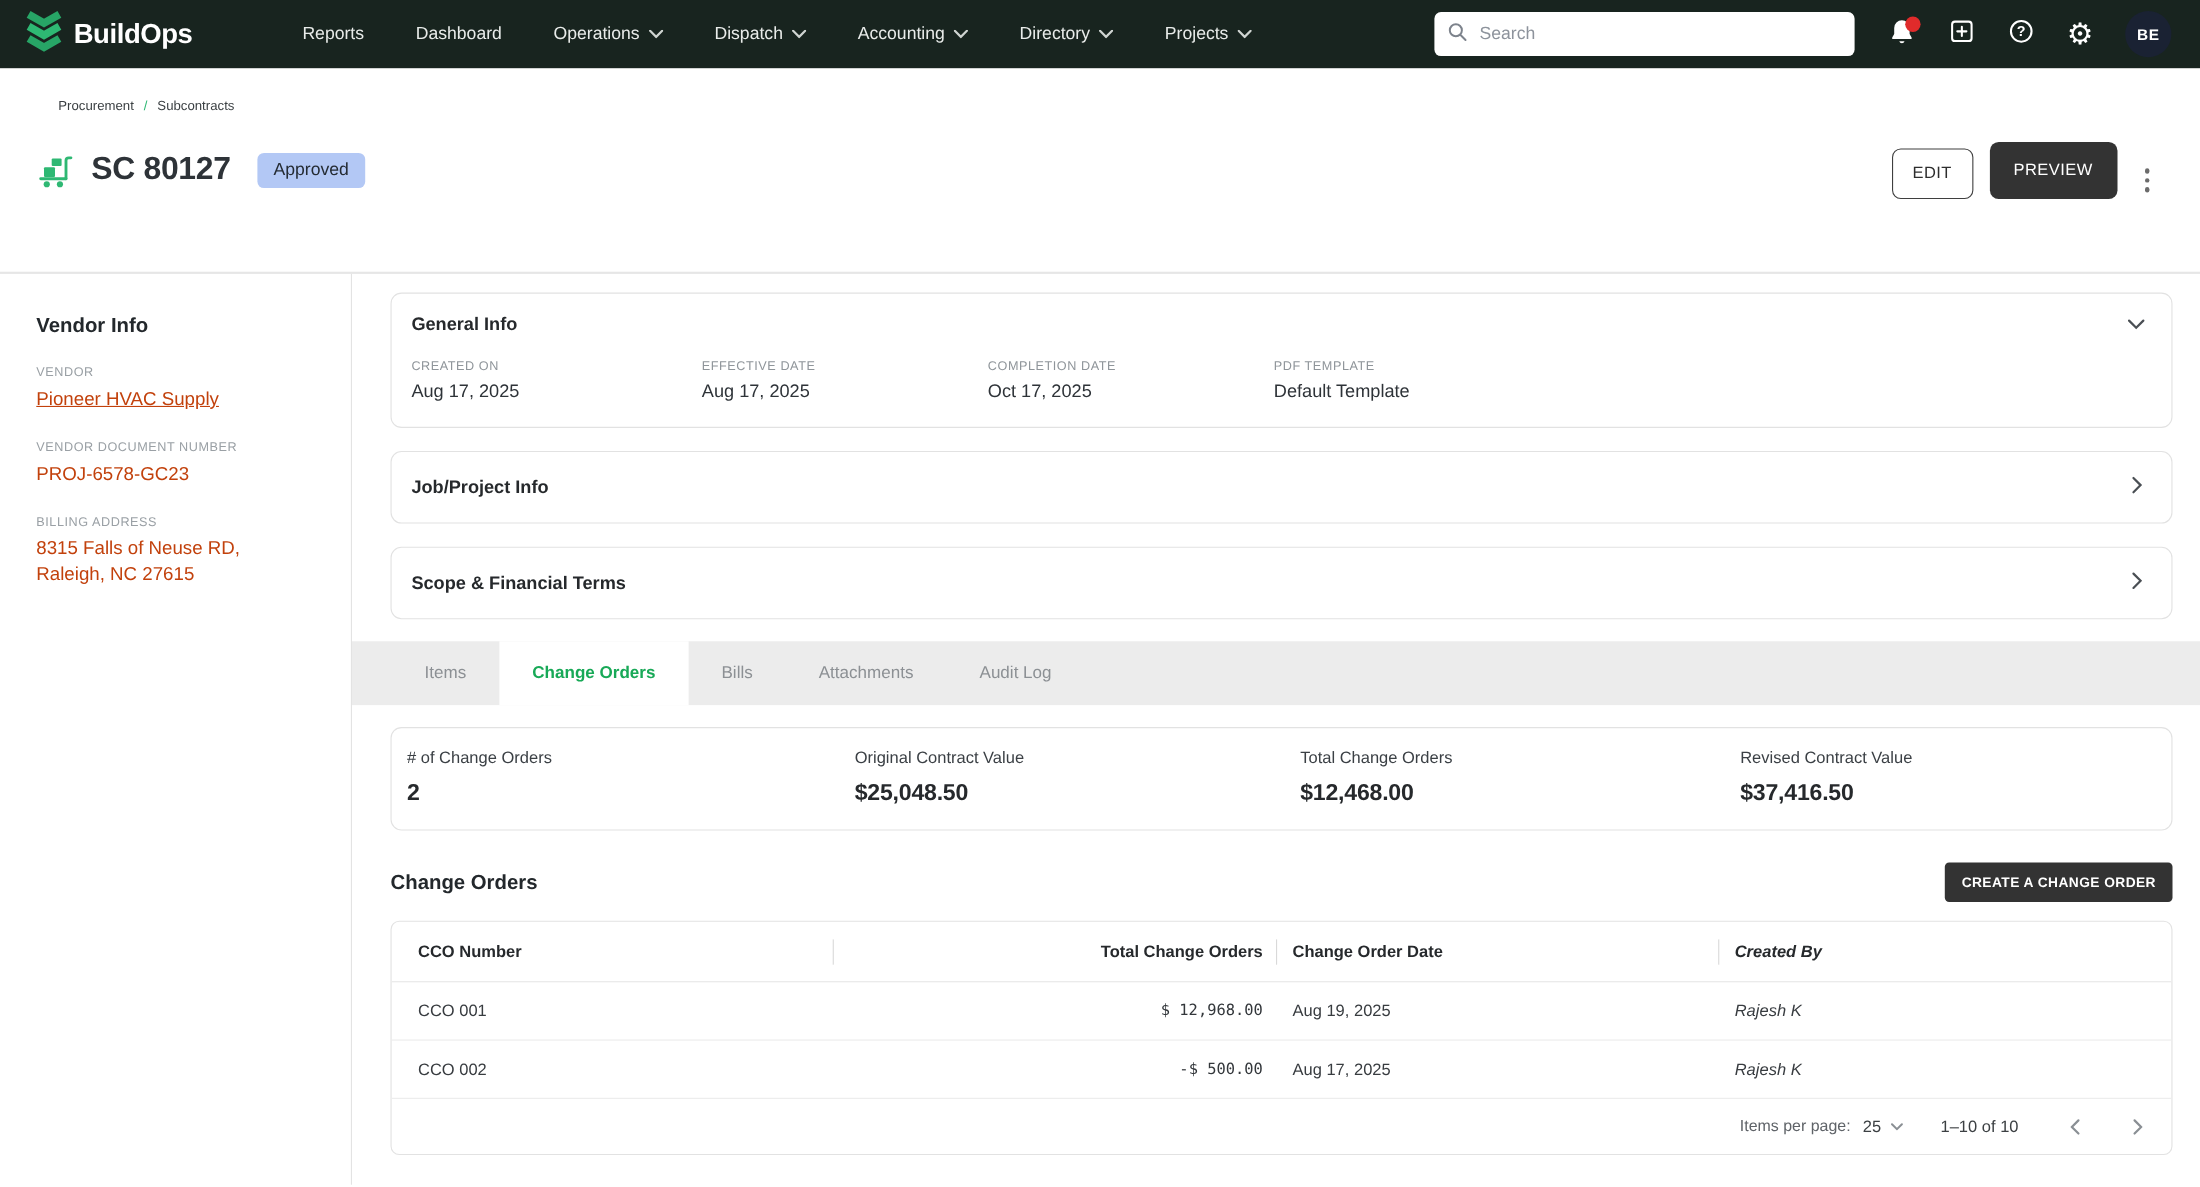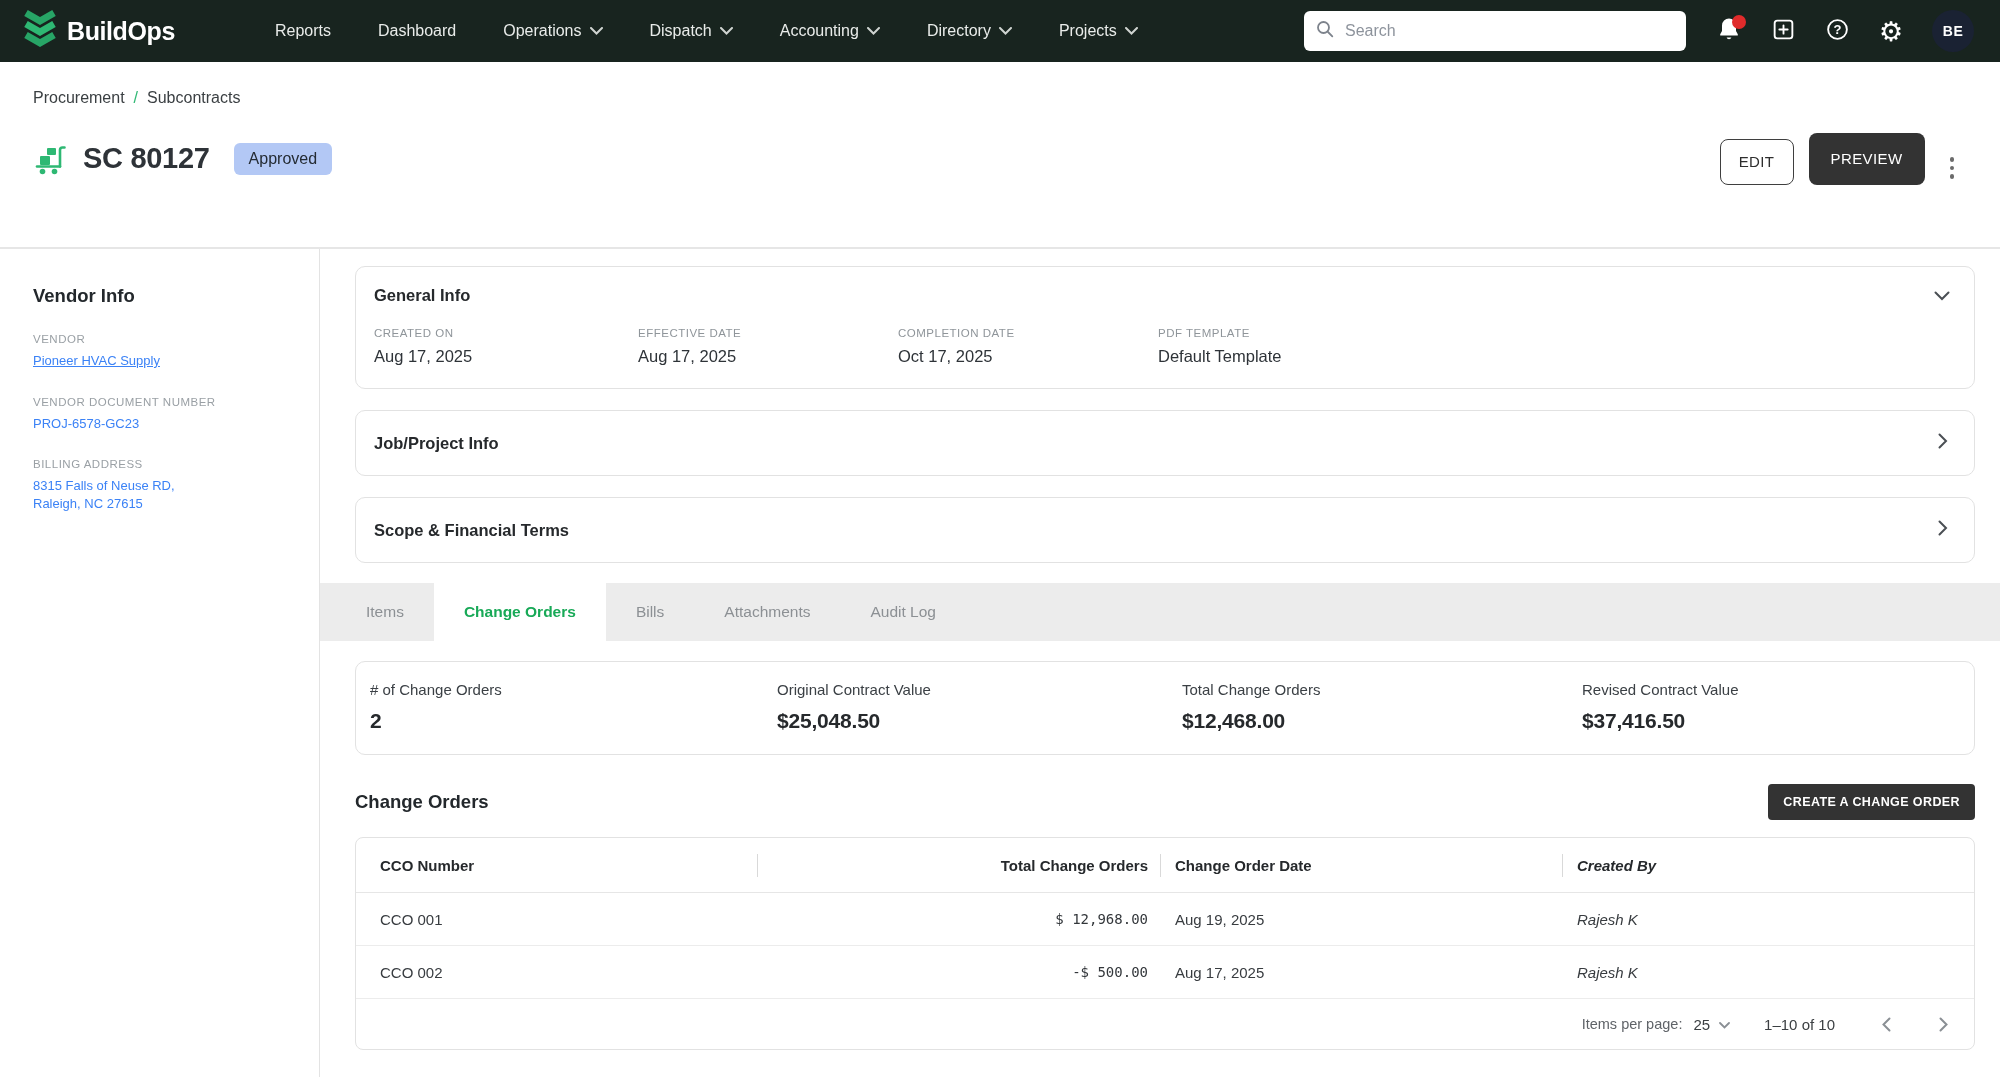--- a/index.html
+++ b/index.html
@@ -31,21 +31,21 @@
   .badge-dot { position:absolute; top:-3px; right:-4px; width:14px; height:14px; border-radius:50%; background:#e02b2b; }
   .gear-glyph { color:#ffffff; font-size:27px; line-height:1; font-family:"DejaVu Sans", sans-serif; }
   .avatar {
     width:42px; height:42px; border-radius:50%; background:#1a2233; color:#fff;
     font-size:14px; font-weight:600; display:flex; align-items:center; justify-content:center;
     margin-left:28px; letter-spacing:.5px; cursor:pointer;
   }
 
   
   .page-header { height:187px; padding:27px 26px 0 33px; border-bottom:2px solid #e6e6e6; }
-  .breadcrumb { font-size:16px; color:#3a3f42; display:flex; gap:9px; align-items:center; }
+  .breadcrumb { font-size:12px; color:#3a3f42; display:flex; gap:9px; align-items:center;margin-left:20px; }
   .crumb { cursor:pointer; }
   .crumb-sep { color:#2eb873; }
   .title-row { display:flex; align-items:center; margin-top:16px; }
   .doc-icon { width:38px; height:38px; }
   .page-title { font-size:29px; font-weight:800; color:#2e3338; margin-left:12px; letter-spacing:-0.3px; }
   .status-badge {
     margin-left:24px; background:#b3c8f5; color:#242b33; font-size:16px;
     padding:7px 15px; border-radius:6px;
   }
   .header-actions { margin-left:auto; display:flex; align-items:flex-end; gap:15px; padding-right:14px; }
@@ -59,42 +59,42 @@
   }
   .kebab { display:flex; flex-direction:column; gap:4px; padding:6px 6px; cursor:pointer; margin-left:4px; }
   .kebab i { width:4.5px; height:4.5px; border-radius:50%; background:#6b6b6b; }
 
   
   .body { display:flex; height:828px; }
   .sidebar { width:320px; flex:0 0 320px; border-right:1px solid #e3e3e3; padding:36px 28px 0 33px; }
   .sidebar-title { font-size:18.5px; font-weight:700; color:#23282c; }
   .side-field { margin-top:26px; }
   .side-label { font-size:11.5px; color:#9aa0a5; letter-spacing:.5px; }
-  .side-value { font-size:13px; color:#3b82f6; margin-top:7px; line-height:1.35; }
+  .side-value { font-size:17px; color:#c2410c; margin-top:7px; line-height:1.35; }
   .vendor-link { text-decoration:underline; cursor:pointer; }
 
   .main { flex:1; padding-top:17px; min-width:0; }
   .main-pad { padding-left:35px; padding-right:25px; }
 
   .card { border:1px solid #e2e2e2; border-radius:10px; background:#fff; }
   .card-general { padding:19px 24px 22px 18px; }
   .card-head { display:flex; align-items:center; justify-content:space-between; }
   .card-title { font-size:16.5px; font-weight:700; color:#26292c; }
   .chev-btn { cursor:pointer; display:flex; align-items:center; }
   .gi-grid { display:grid; grid-template-columns:264px 260px 260px 1fr; margin-top:22px; }
   .gi-label { font-size:11.5px; color:#8f959a; letter-spacing:.5px; }
   .gi-value { font-size:16.5px; color:#2e3338; margin-top:8px; }
 
   .card-collapsed {
     height:66px; display:flex; align-items:center; justify-content:space-between;
     padding:0 26px 0 18px; margin-top:21px; cursor:pointer;
   }
   .card-collapsed .card-title { font-size:16.5px; }
 
-  .tabstrip { background:#ececec; height:58px; display:flex; align-items:stretch; padding-left:16px; margin-top:20px; }
+  .tabstrip { background:#ececec; height:58px; display:flex; align-items:stretch; padding-left:36px; margin-top:20px; }
   .tab { padding:0 30px; display:flex; align-items:center; font-size:15.5px; color:#8c9094; cursor:pointer; white-space:nowrap; }
   .tab.active { background:#ffffff; color:#18a957; font-weight:600; }
 
   .summary-card { margin-top:20px; display:grid; grid-template-columns:407px 405px 400px 1fr; padding:19px 0 21px 14px; }
   .stat-label { font-size:15px; color:#3b4045; }
   .stat-value { font-size:21px; font-weight:800; color:#26292c; margin-top:11px; letter-spacing:-0.2px; }
 
   .section-row { display:flex; align-items:center; justify-content:space-between; margin-top:26px; height:42px; }
   .section-title { font-size:18.5px; font-weight:800; color:#23282c; }
   .btn-create {

